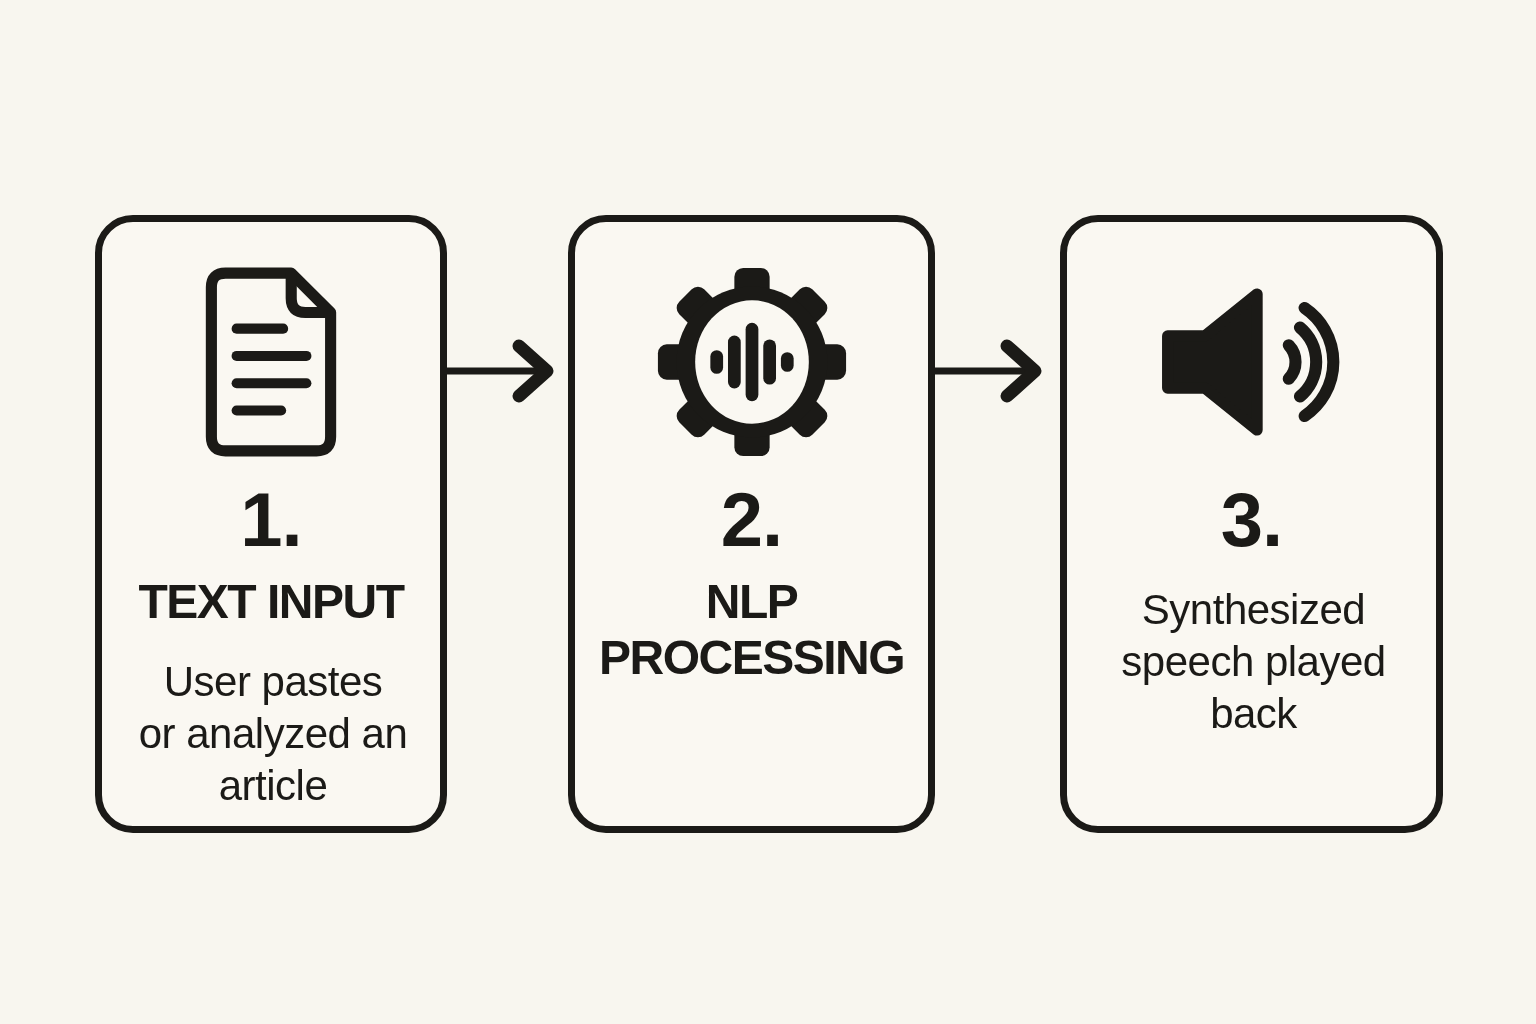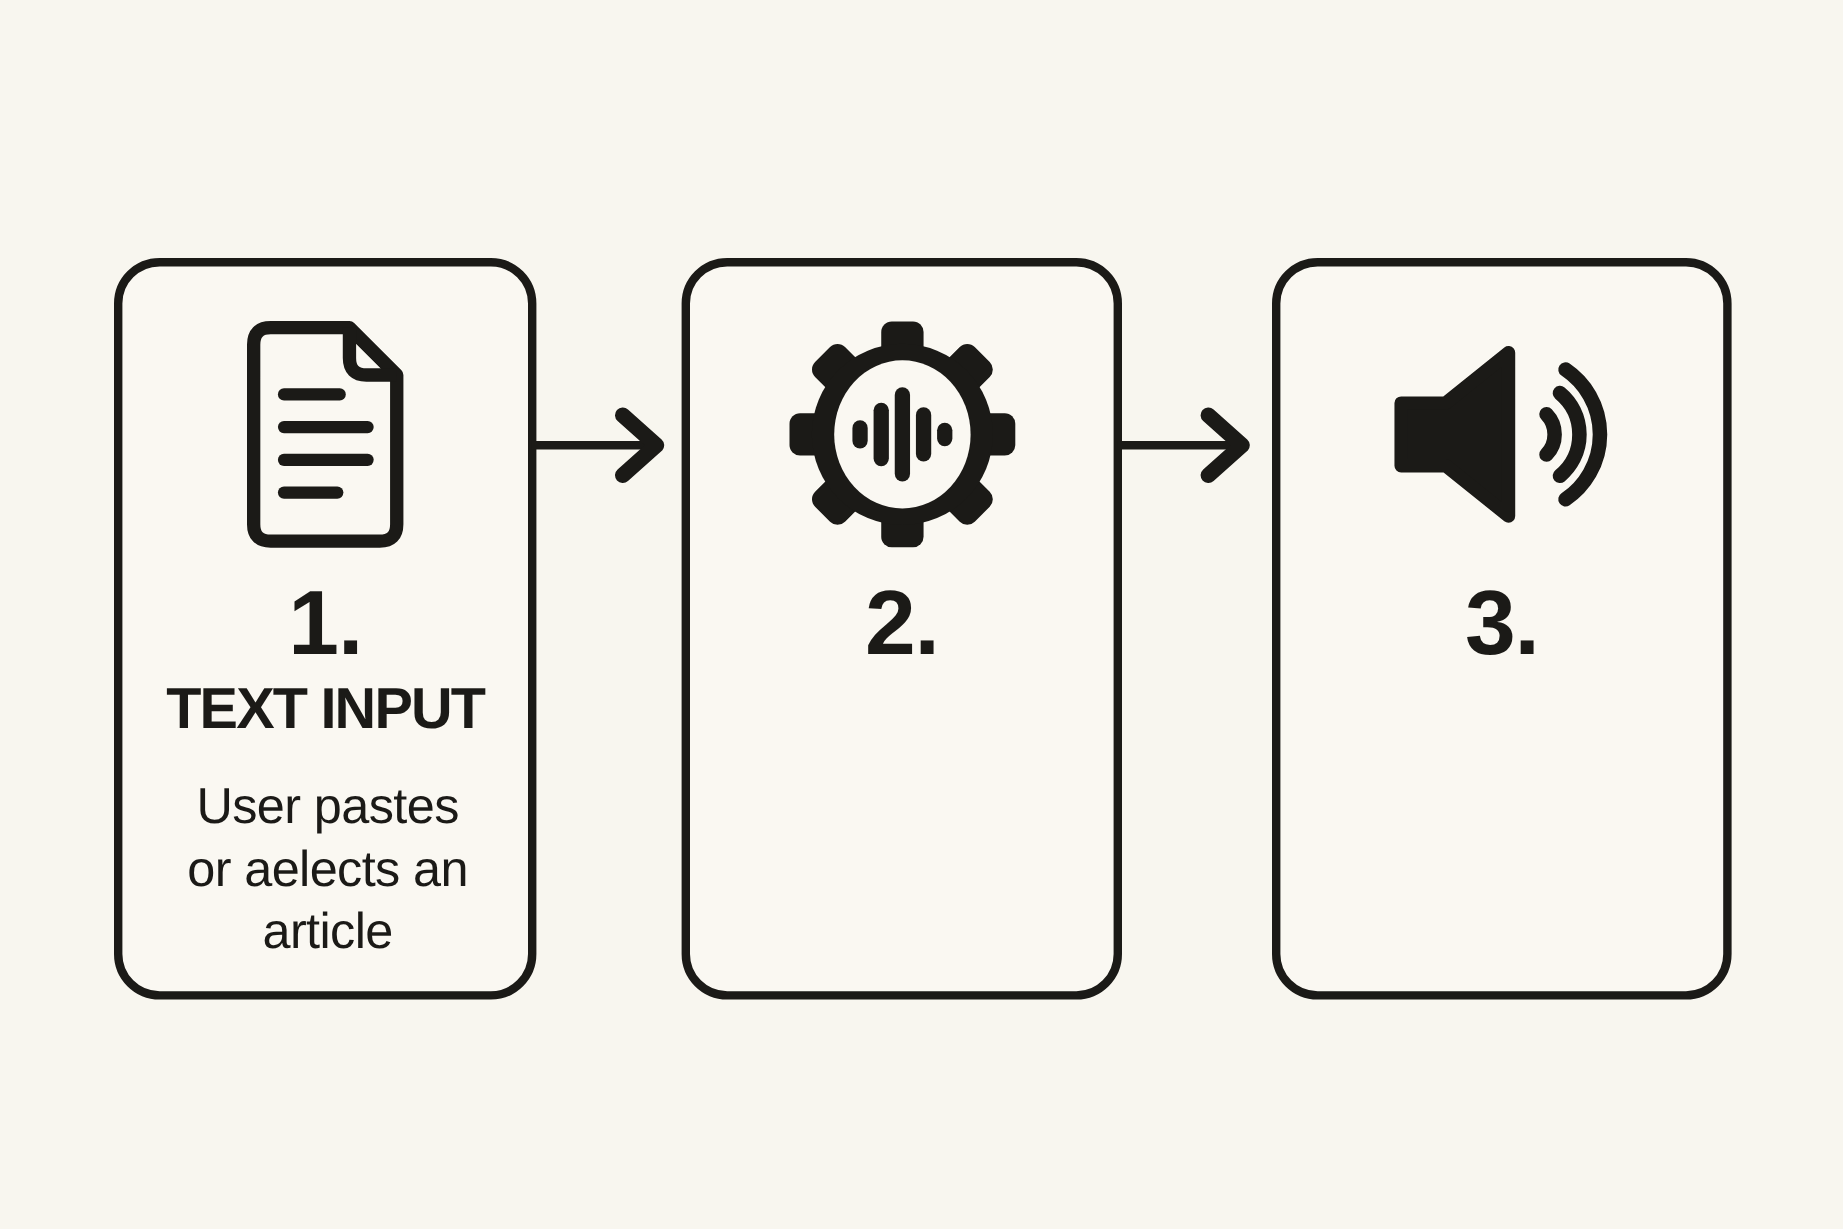--- a/index.html
+++ b/index.html
@@ -35,21 +35,21 @@
     justify-content: center;
   }
   .num {
     margin-top: 14px;
     font-size: 76px;
     font-weight: 700;
     line-height: 1;
     letter-spacing: -1px;
   }
   .title {
-    margin: 6px 0 0 0;
+    margin: 16px 0 0 0;
     font-size: 48px;
     font-weight: 700;
     line-height: 1.17;
     letter-spacing: -1.5px;
     text-align: center;
     white-space: nowrap;
   }
   .desc {
     margin: 26px 0 0 4px;
     font-size: 42px;
@@ -83,21 +83,21 @@
         <line class="stroke" stroke-width="10" stroke-linecap="round" x1="41" y1="116" x2="110" y2="116"></line>
         <line class="stroke" stroke-width="10" stroke-linecap="round" x1="41" y1="143" x2="85" y2="143"></line>
       </svg>
     </div>
     <div class="num">1.</div>
     <h2 class="title">
       <span>TEXT INPUT</span>
     </h2>
     <p class="desc">
       <span>User pastes</span><br>
-      <span>or aelects an</span><br>
+      <span>or analyzed an</span><br>
       <span>article</span>
     </p>
   </section>
 
   <svg class="arrow arrow-1" width="112" height="80" viewBox="0 0 112 80">
     <line class="stroke" stroke-width="7" x1="0" y1="40" x2="95" y2="40"></line>
     <polyline class="stroke" stroke-width="13" stroke-linecap="round" stroke-linejoin="round" points="76,15 104,40 76,65"></polyline>
   </svg>
 
   <section class="card card-2">
@@ -118,35 +118,44 @@
         <g class="fill">
           <rect x="57.5" y="88" width="13" height="24" rx="6.5"></rect>
           <rect x="75.5" y="73" width="13" height="54" rx="6.5"></rect>
           <rect x="93.5" y="60" width="13" height="80" rx="6.5"></rect>
           <rect x="111.5" y="77" width="13" height="46" rx="6.5"></rect>
           <rect x="129.5" y="90" width="13" height="20" rx="6.5"></rect>
         </g>
       </svg>
     </div>
     <div class="num">2.</div>
+    <h2 class="title">
+      <span>NLP</span><br>
+      <span>PROCESSING</span>
+    </h2>
     <p class="desc">
       <br>
     </p>
   </section>
 
   <svg class="arrow arrow-2" width="112" height="80" viewBox="0 0 112 80">
     <line class="stroke" stroke-width="7" x1="0" y1="40" x2="95" y2="40"></line>
     <polyline class="stroke" stroke-width="13" stroke-linecap="round" stroke-linejoin="round" points="76,15 104,40 76,65"></polyline>
   </svg>
 
   <section class="card card-3">
     <div class="icon-wrap">
       <svg width="205" height="170" viewBox="0 0 220 180">
         <path class="fill" stroke="#1b1a17" stroke-width="12" stroke-linejoin="round" d="M20 62 H60 L116 17 V163 L60 118 H20 Z"></path>
         <path class="stroke" stroke-width="13" stroke-linecap="round" d="M150 72 A26 26 0 0 1 150 108"></path>
         <path class="stroke" stroke-width="13" stroke-linecap="round" d="M162 53 A48 48 0 0 1 162 127"></path>
         <path class="stroke" stroke-width="13" stroke-linecap="round" d="M167 32 A70 70 0 0 1 167 148"></path>
       </svg>
     </div>
     <div class="num">3.</div>
+    <p class="desc">
+      <span>Synthesized</span><br>
+      <span>speech played</span><br>
+      <span>back</span>
+    </p>
   </section>
 
 </div>
 
 </body></html>

